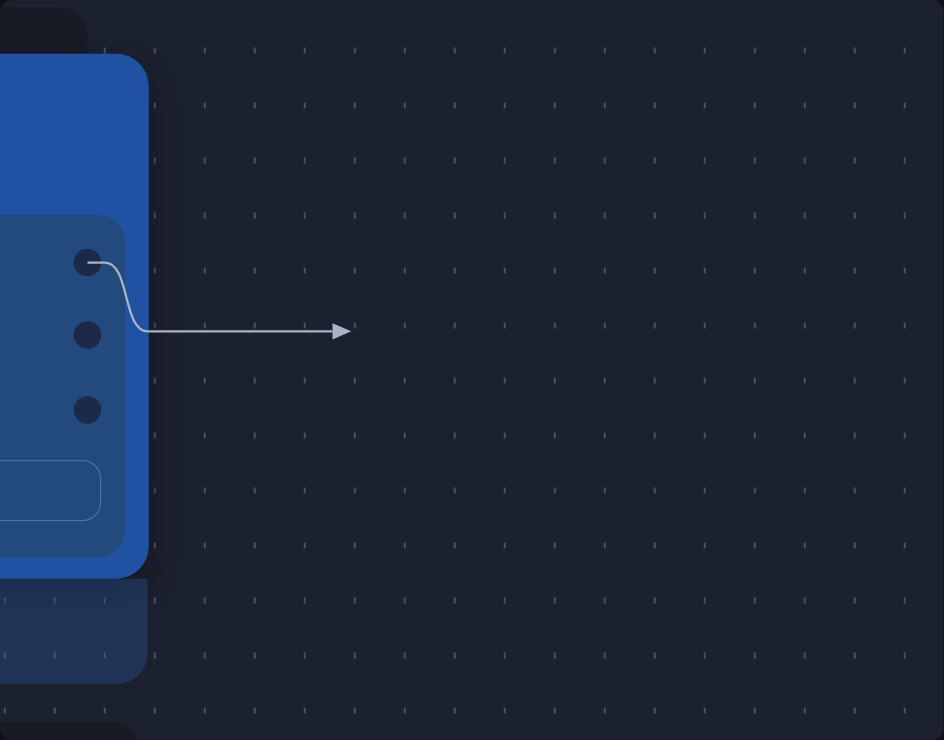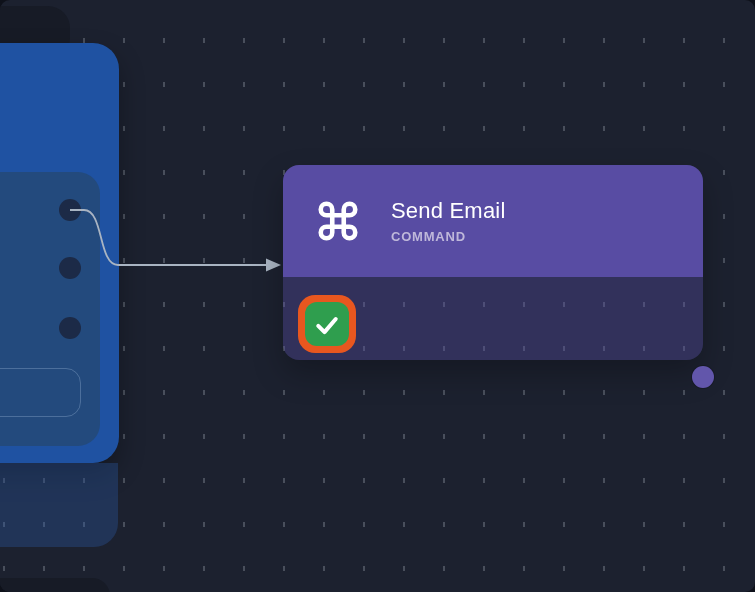--- a/index.html
+++ b/index.html
@@ -104,35 +104,14 @@
     <div class="source-port p3"></div>
     <div class="source-button"></div>
   </div>
   <div class="source-footer"></div>
 
   <svg class="wire-layer" viewBox="0 0 755 592" xmlns="http://www.w3.org/2000/svg">
     <path d="M 70 210 H 84 C 104 210 98 265 118 265 H 266" fill="none" stroke="#a9b4c2" stroke-width="1.8"></path>
     <path d="M 266 258.5 L 281 265 L 266 271.5 Z" fill="#a9b4c2"></path>
   </svg>
 
-  <div class="cmd-node">
-    <div class="cmd-header">
-      <svg class="cmd-icon" viewBox="0 0 24 24" fill="none" stroke="currentColor" stroke-width="2.4" stroke-linecap="round" stroke-linejoin="round" xmlns="http://www.w3.org/2000/svg">
-        <path d="M18 3a3 3 0 0 0-3 3v12a3 3 0 1 0 3-3H6a3 3 0 1 0 3 3V6a3 3 0 1 0-3 3h12a3 3 0 1 0-3-3"></path>
-      </svg>
-      <div class="cmd-text">
-        <span class="cmd-title">Send Email</span>
-        <span class="cmd-type">COMMAND</span>
-      </div>
-    </div>
-    <div class="cmd-body">
-      <div class="status-badge">
-        <div class="status-badge-inner">
-          <svg width="30" height="30" viewBox="0 0 24 24" fill="none" stroke="currentColor" stroke-width="3.2" stroke-linecap="round" stroke-linejoin="round" xmlns="http://www.w3.org/2000/svg">
-            <polyline points="5 13.5 10 18.5 19 8"></polyline>
-          </svg>
-        </div>
-      </div>
-      <div class="out-port"></div>
-    </div>
-  </div>
 
 </div>
 
 </body></html>

